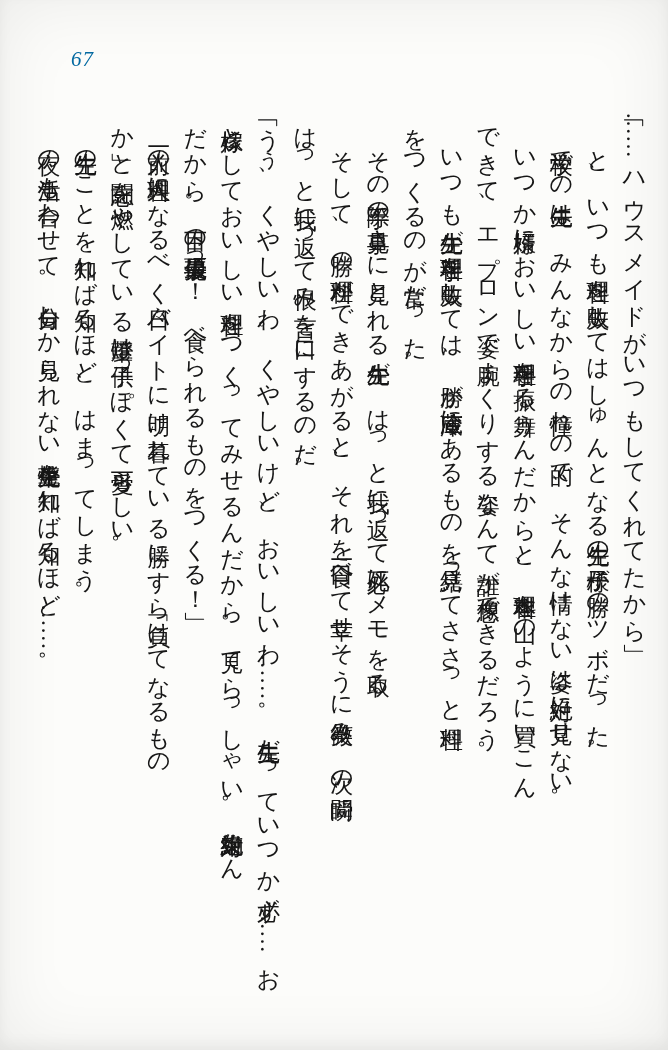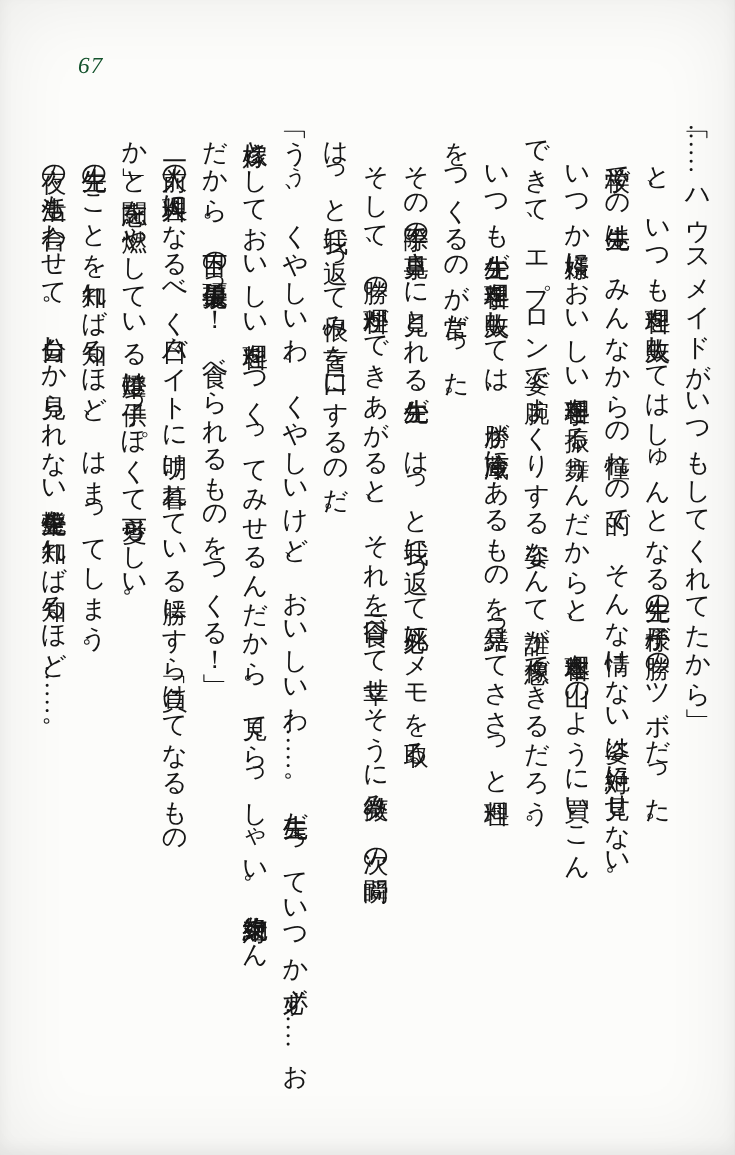--- a/index.html
+++ b/index.html
@@ -16,21 +16,21 @@
     overflow: hidden;
     box-shadow: inset 0 0 70px rgba(0,0,0,0.07), inset 0 -6px 14px rgba(0,0,0,0.05);
     font-family: "Liberation Serif", "DejaVu Serif", serif;
   }
   .page-number {
     position: absolute;
     top: 47px;
     left: 71px;
     font-size: 21px;
     font-style: italic;
-    color: #14532d;
+    color: #0369a1;
     letter-spacing: 1px;
   }
   .text-block {
     position: absolute;
     top: 112px;
     right: 16px;
     height: 905px;
     writing-mode: vertical-rl;
     text-orientation: mixed;
     font-size: 23px;

